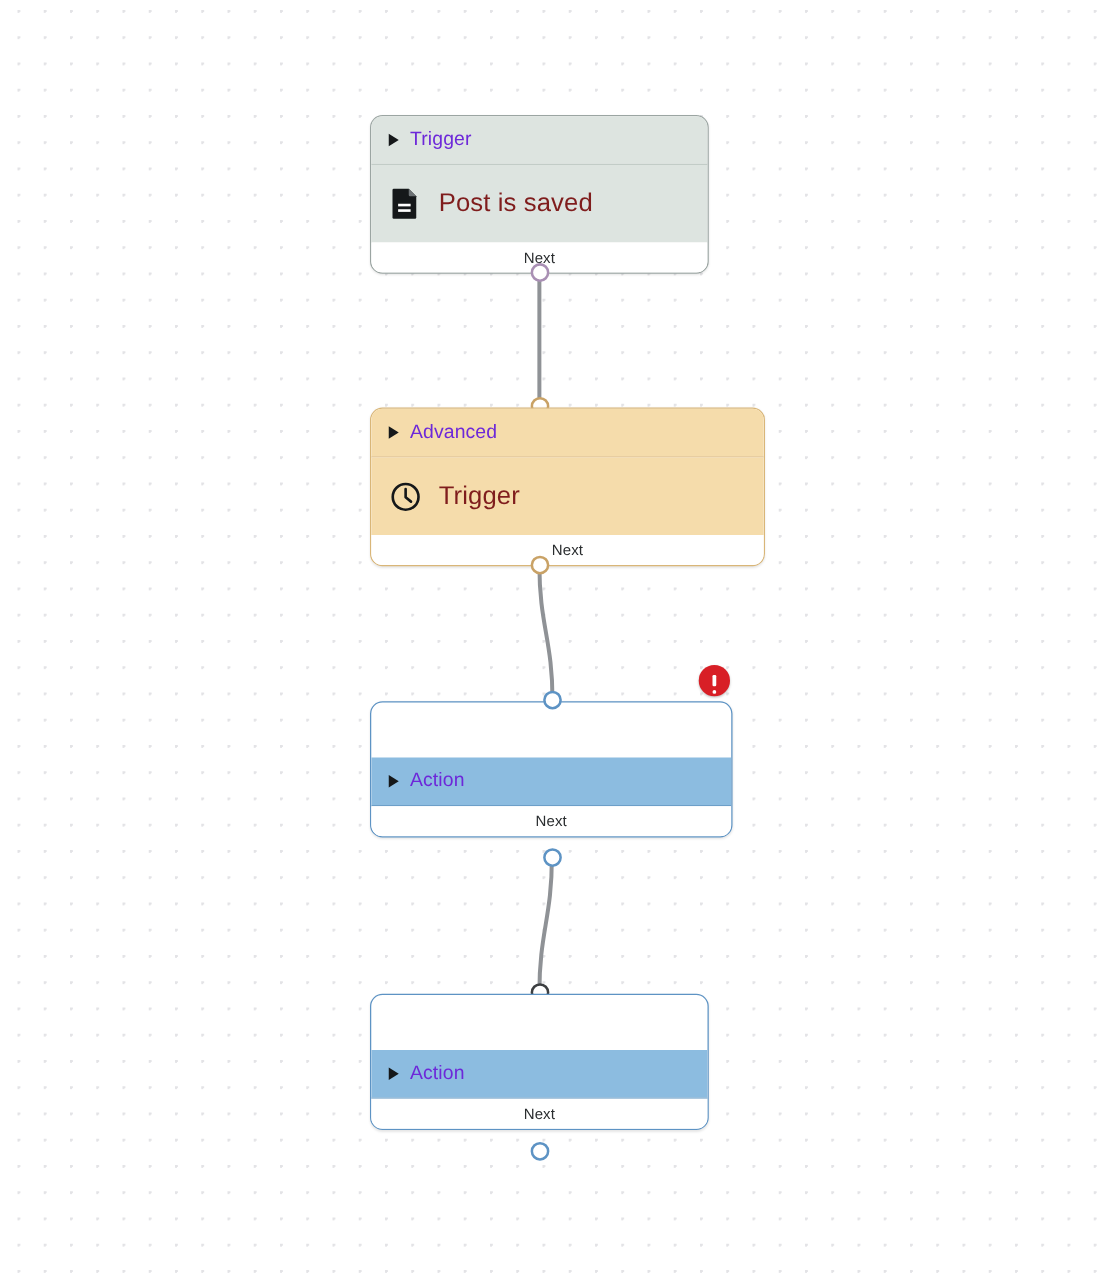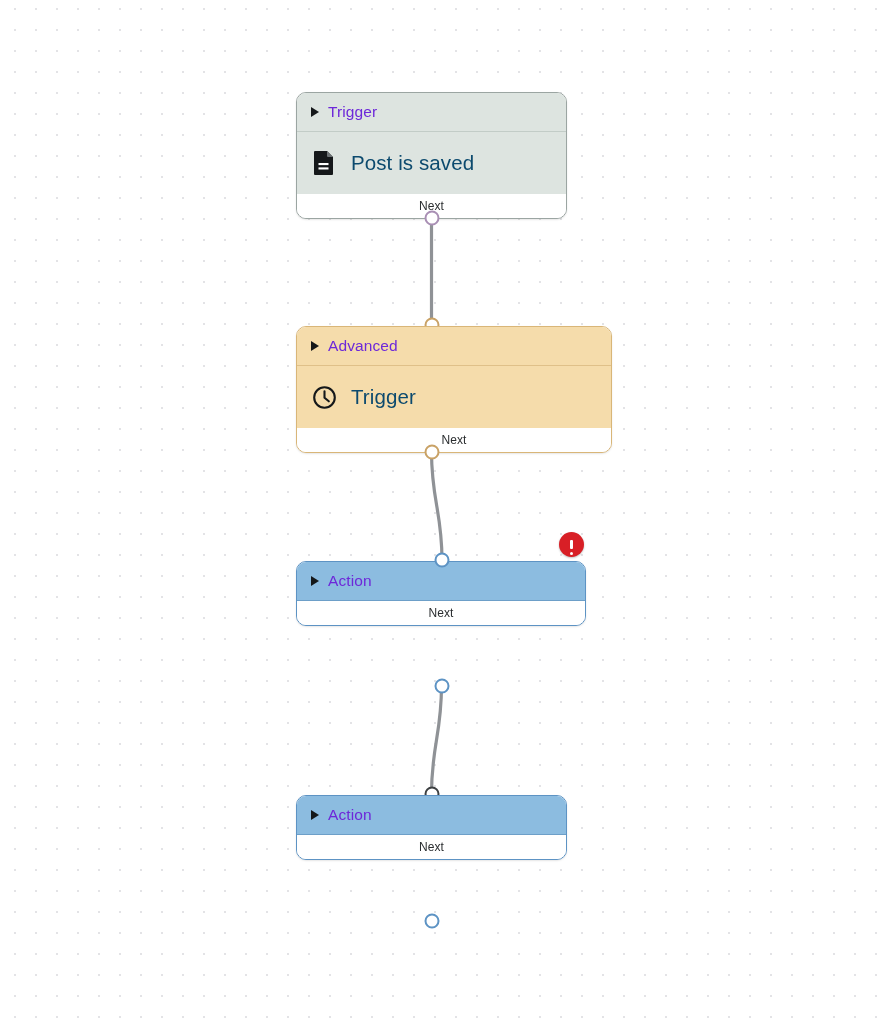--- a/index.html
+++ b/index.html
@@ -74,21 +74,21 @@
     display: flex;
     align-items: center;
     gap: 14px;
     height: 62px;
     padding: 0 14px;
     box-sizing: border-box;
   }
 
   .node-body .label {
     font-size: 20.5px;
-    color: #0c4a6e;
+    color: #7f1d1d;
     letter-spacing: 0.1px;
     white-space: nowrap;
   }
 
   .icon-box {
     width: 26px;
     height: 26px;
     flex: 0 0 auto;
     display: flex;
     align-items: center;
@@ -112,21 +112,21 @@
   .theme-trigger  .node-body { background: #dde4e0; }
   .theme-trigger  .node-divider { background: #c2ccc7; }
 
   .theme-advanced { border-color: #d9b678; }
   .theme-advanced .node-head,
   .theme-advanced .node-body { background: #f5dcab; }
   .theme-advanced .node-divider { background: #dfc089; }
 
   .theme-action   { border-color: #5d93c4; }
   .theme-action   .node-head,
-  .theme-action   .node-body { background: #8cbce0; }
+  .theme-action   .node-body { background: #8cbce0; margin-top: 44px; }
   .theme-action   .node-divider { background: #6d9fc8; }
 
   
   .port {
     position: absolute;
     width: 15px;
     height: 15px;
     box-sizing: border-box;
     border-radius: 50%;
     background: #ffffff;

